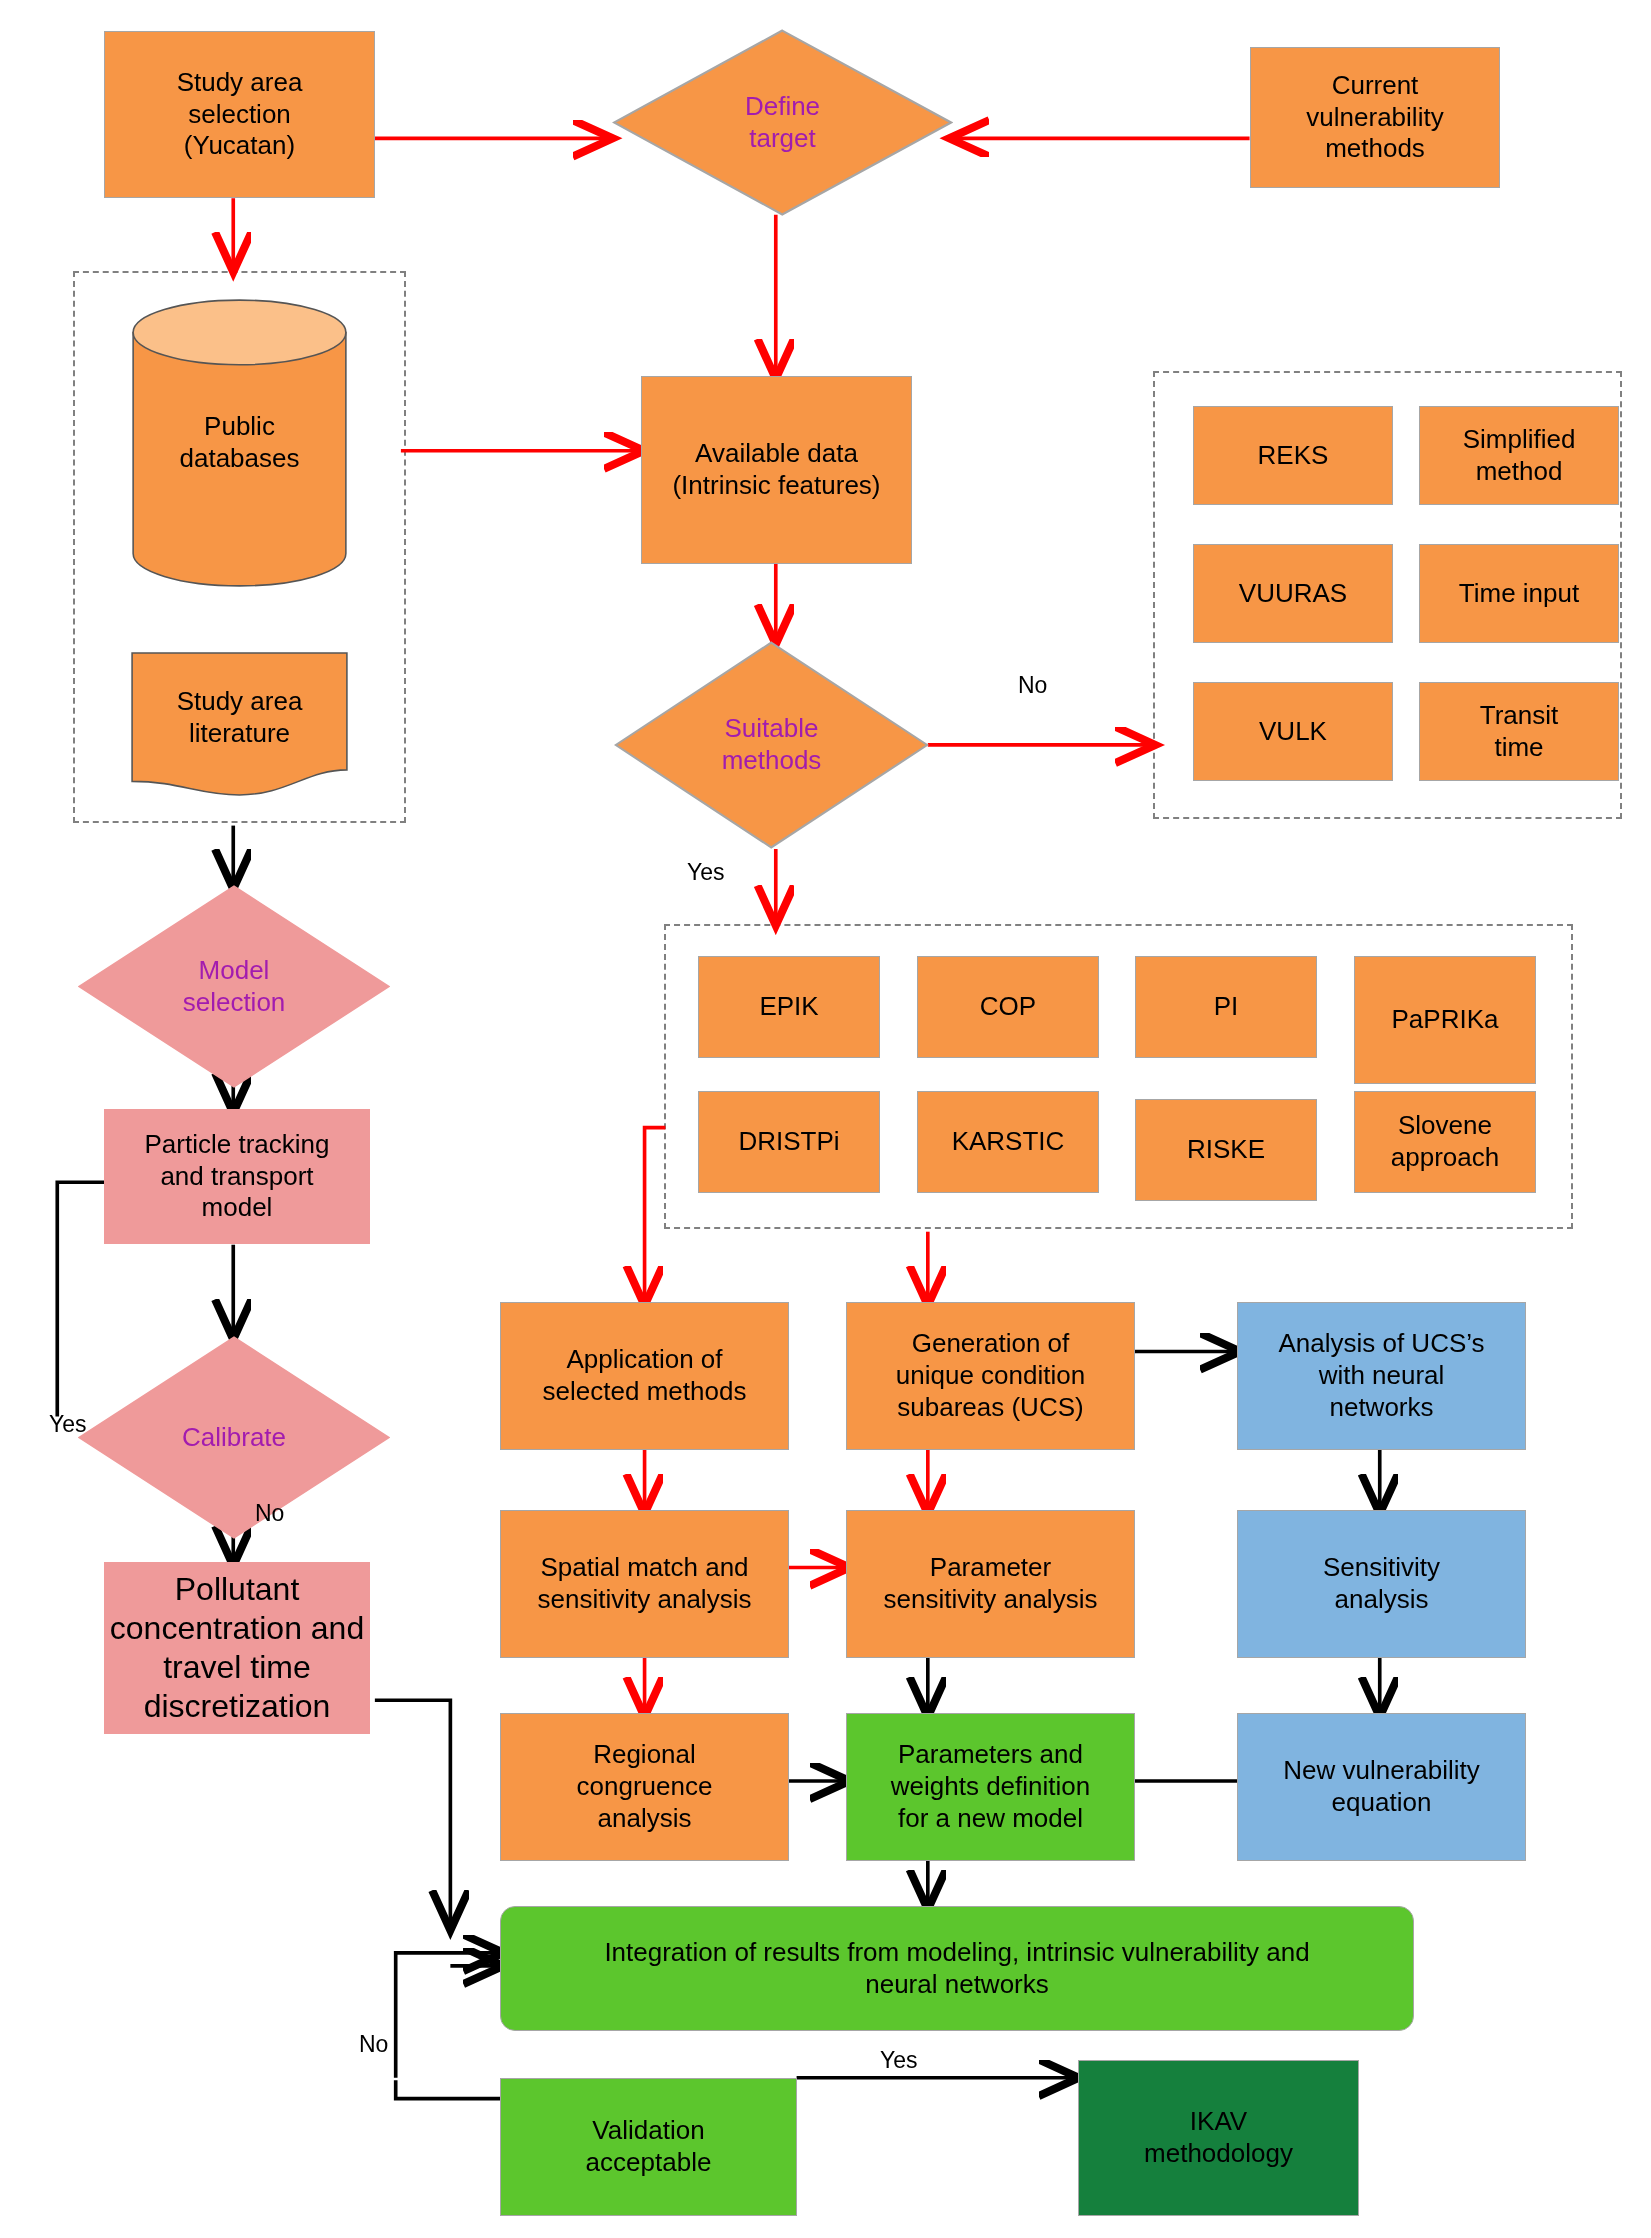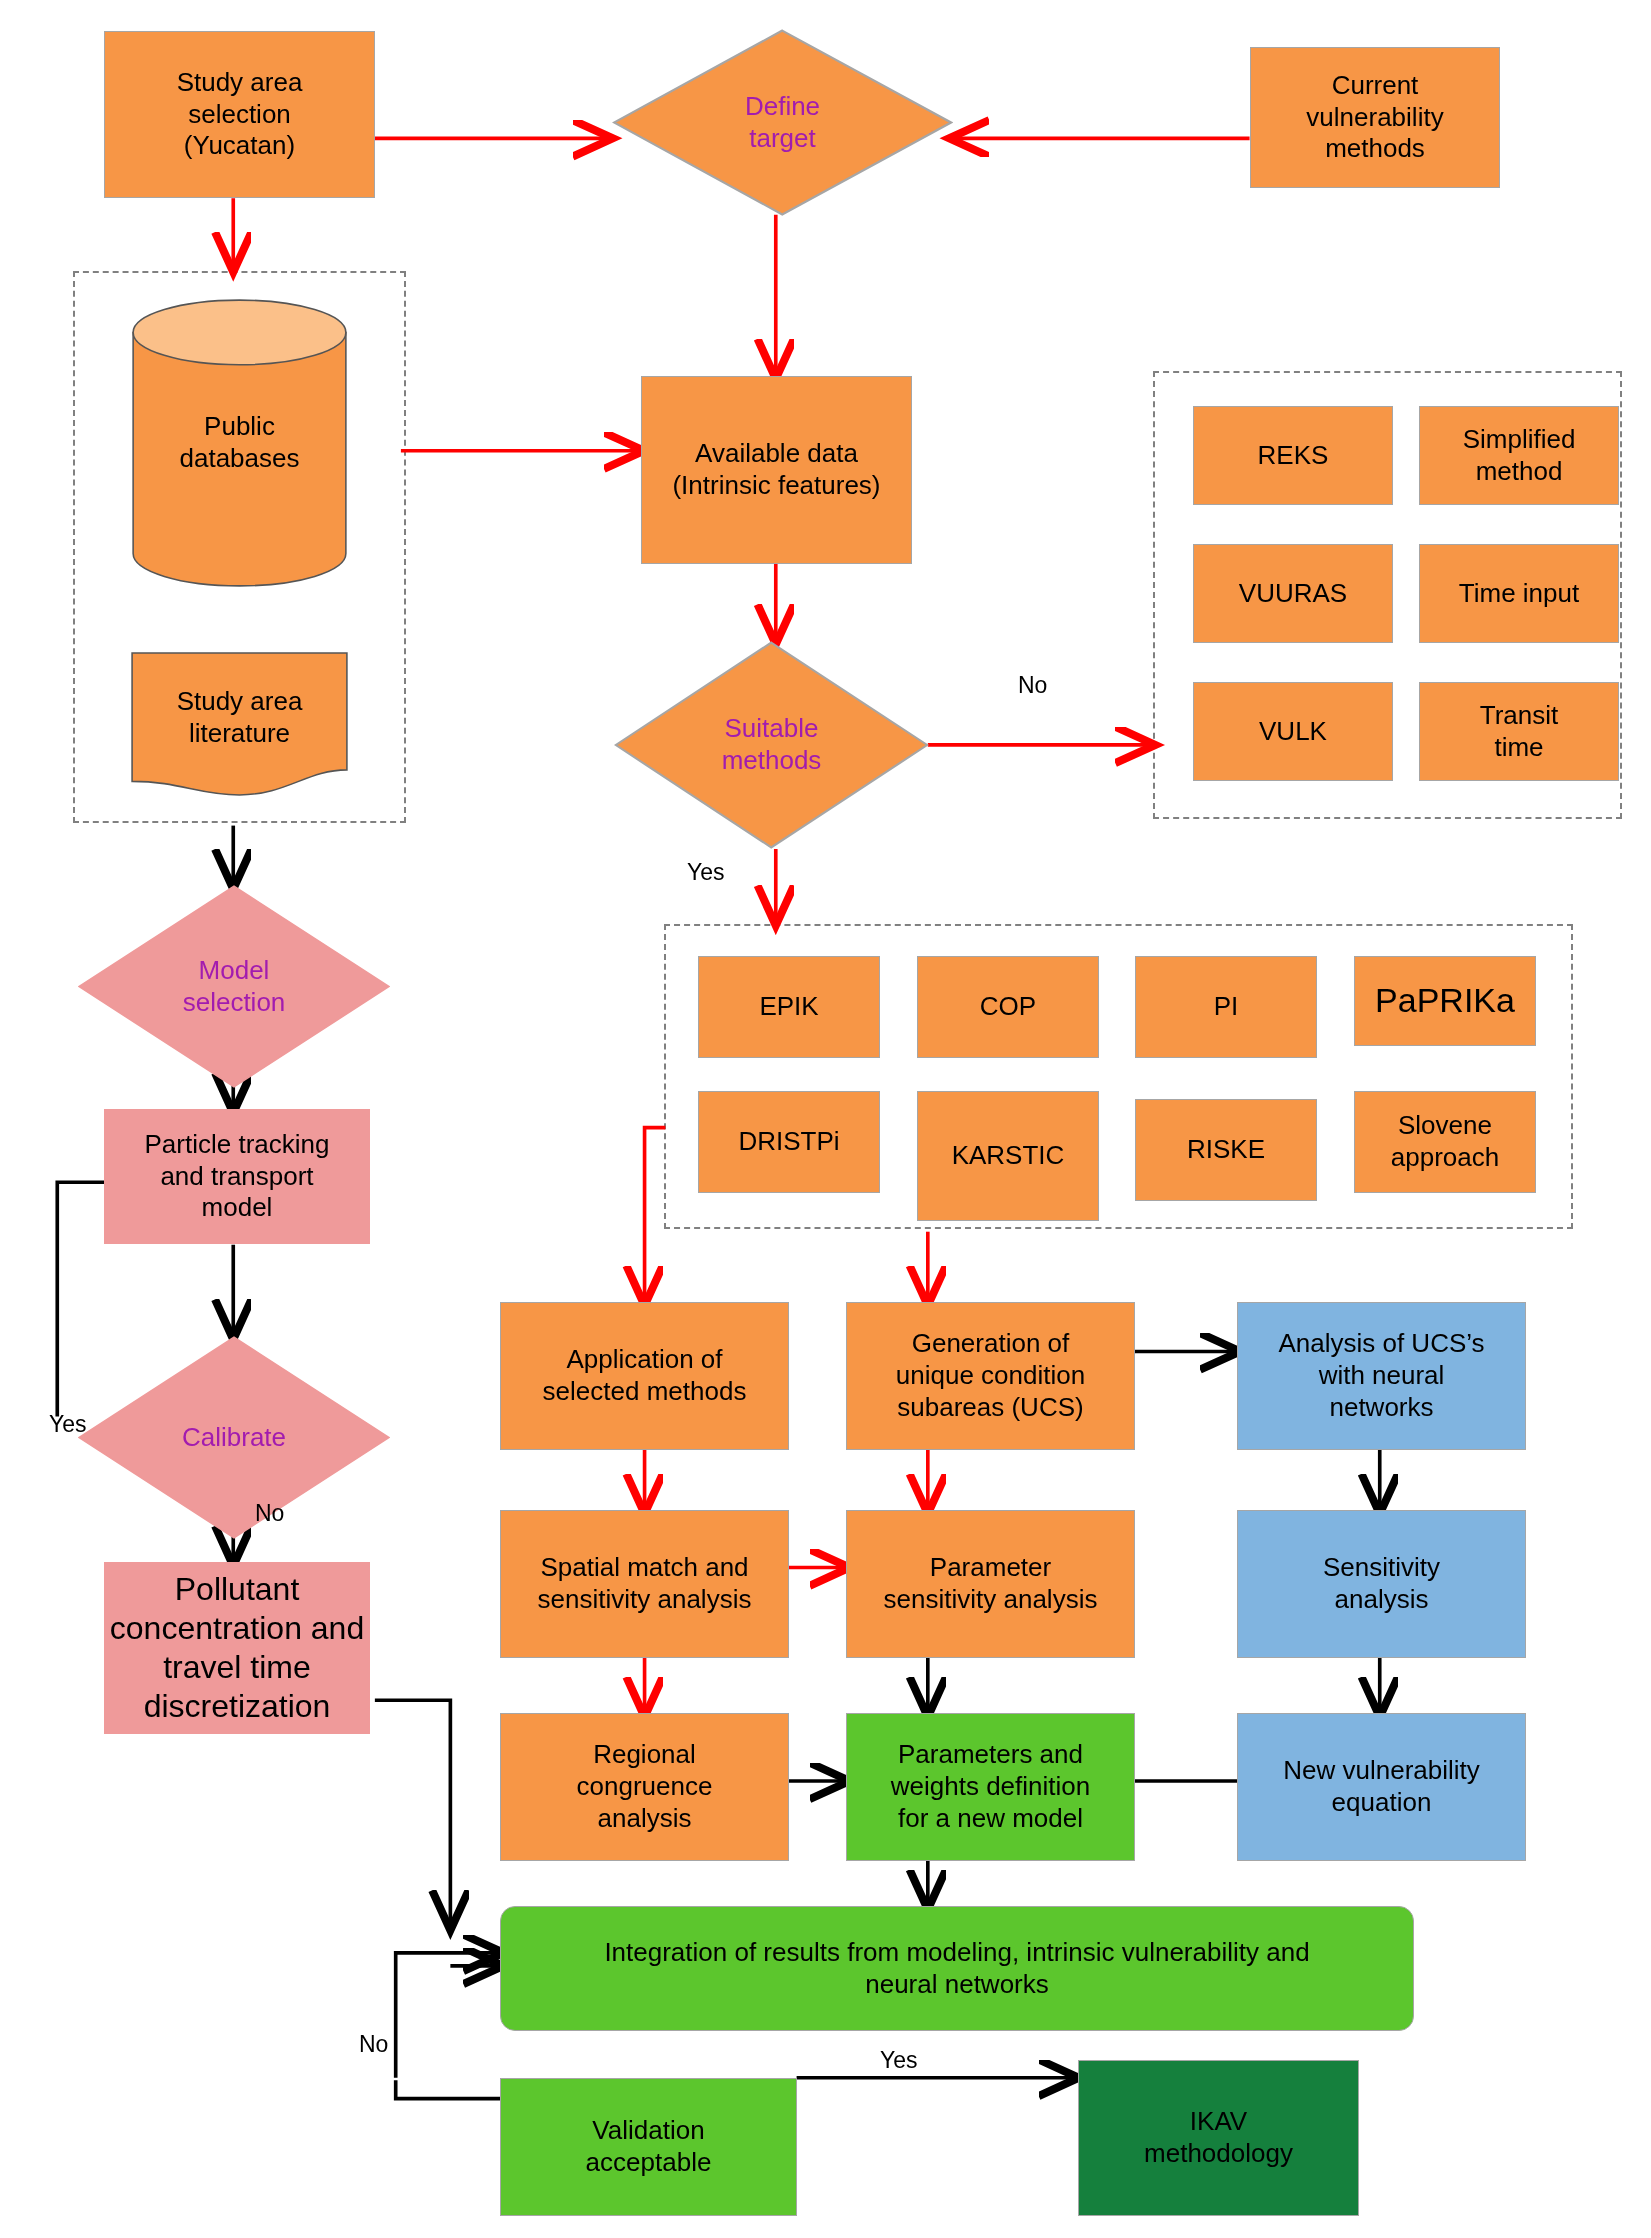--- a/index.html
+++ b/index.html
@@ -125,23 +125,23 @@
   <div class="node orange" style="left:1193px;top:406px;width:200px;height:99px;font-size:26px;">REKS</div>
   <div class="node orange" style="left:1419px;top:406px;width:200px;height:99px;font-size:26px;">Simplified<br>method</div>
   <div class="node orange" style="left:1193px;top:544px;width:200px;height:99px;font-size:26px;">VUURAS</div>
   <div class="node orange" style="left:1419px;top:544px;width:200px;height:99px;font-size:26px;">Time input</div>
   <div class="node orange" style="left:1193px;top:682px;width:200px;height:99px;font-size:26px;">VULK</div>
   <div class="node orange" style="left:1419px;top:682px;width:200px;height:99px;font-size:26px;">Transit<br>time</div>
 
   <div class="node orange" style="left:698px;top:956px;width:182px;height:102px;font-size:26px;">EPIK</div>
   <div class="node orange" style="left:917px;top:956px;width:182px;height:102px;font-size:26px;">COP</div>
   <div class="node orange" style="left:1135px;top:956px;width:182px;height:102px;font-size:26px;">PI</div>
-  <div class="node orange" style="left:1354px;top:956px;width:182px;height:90px;font-size:34px;">PaPRIKa</div>
+  <div class="node orange" style="left:1354px;top:956px;width:182px;height:128px;font-size:26px;">PaPRIKa</div>
   <div class="node orange" style="left:698px;top:1091px;width:182px;height:102px;font-size:26px;">DRISTPi</div>
-  <div class="node orange" style="left:917px;top:1091px;width:182px;height:130px;font-size:26px;">KARSTIC</div>
+  <div class="node orange" style="left:917px;top:1091px;width:182px;height:102px;font-size:26px;">KARSTIC</div>
   <div class="node orange" style="left:1135px;top:1091px;width:182px;height:102px;font-size:26px;margin-top:8px;">RISKE</div>
   <div class="node orange" style="left:1354px;top:1091px;width:182px;height:102px;font-size:26px;">Slovene<br>approach</div>
 
   <div class="diamond" style="left:78px;top:885px;width:312px;height:203px;">
     <svg width="312" height="203" viewBox="0 0 600 390">
         <polygon points="300,2 598,195 300,388 2,195" fill="#EF9A9A" stroke="#EF9A9A" stroke-width="3"></polygon>
       </svg>
     <div class="dtext" style="font-size:26px;">Model<br>selection</div>
   </div>
 

